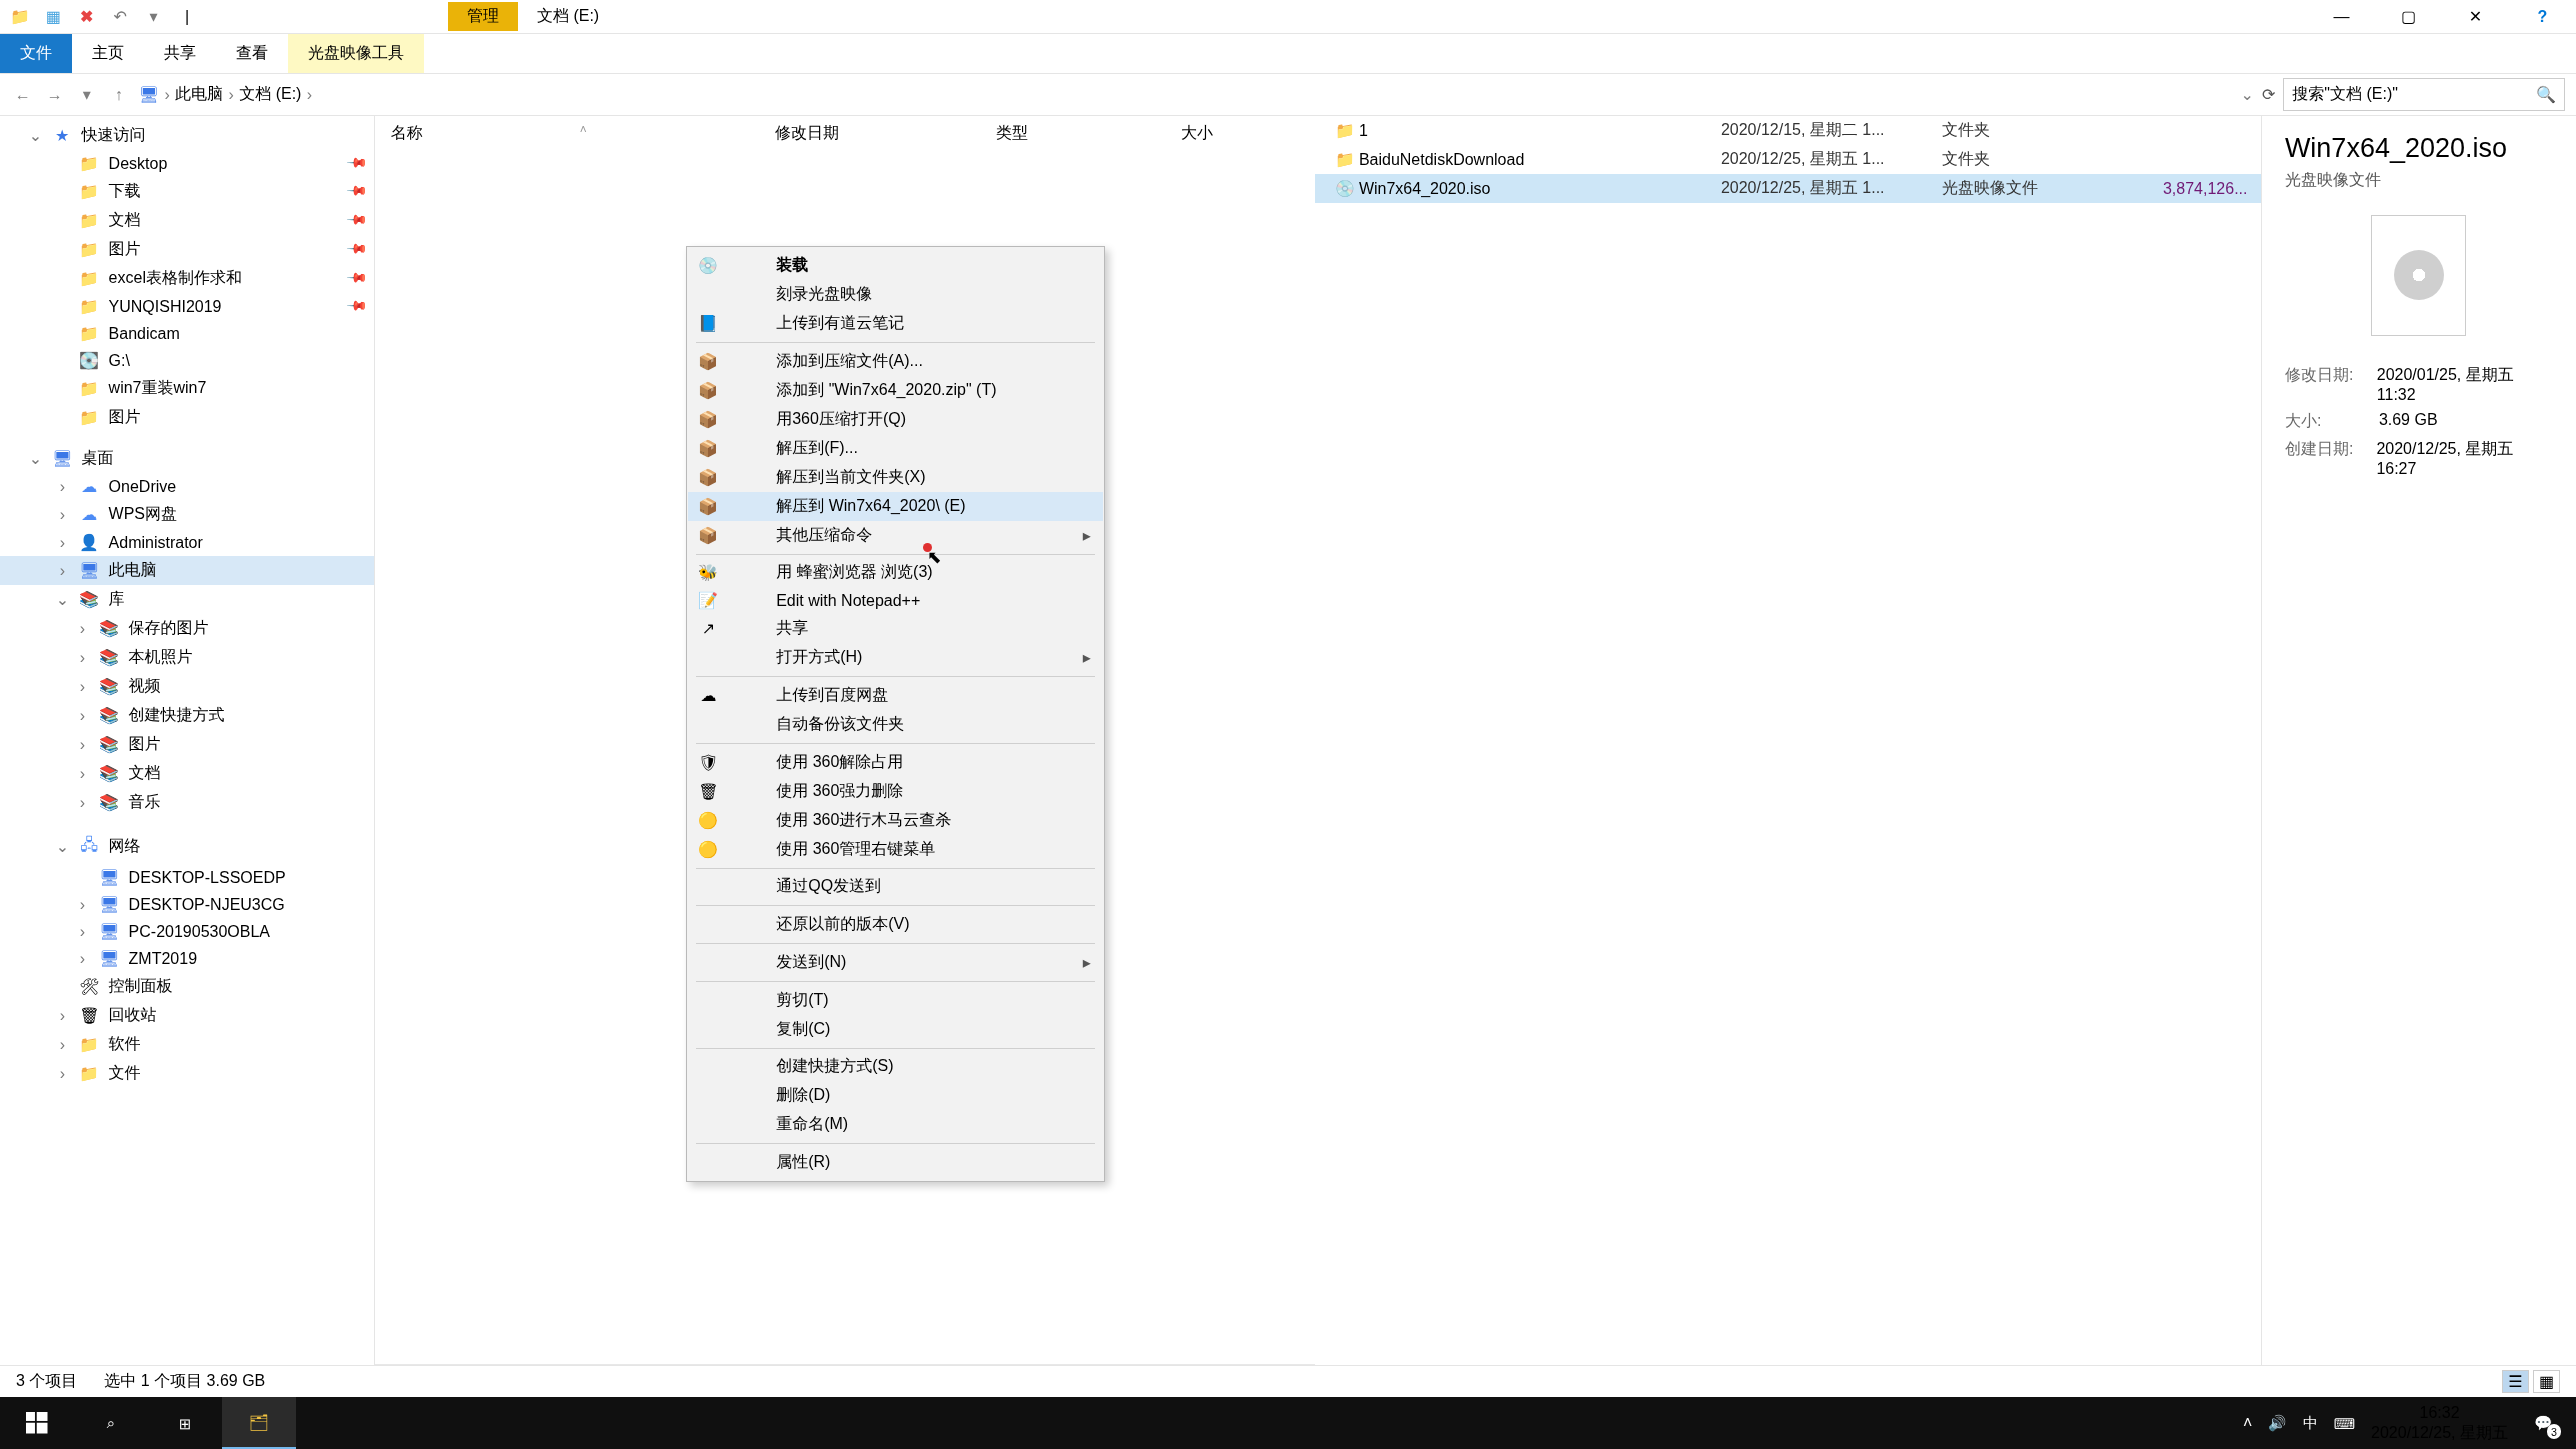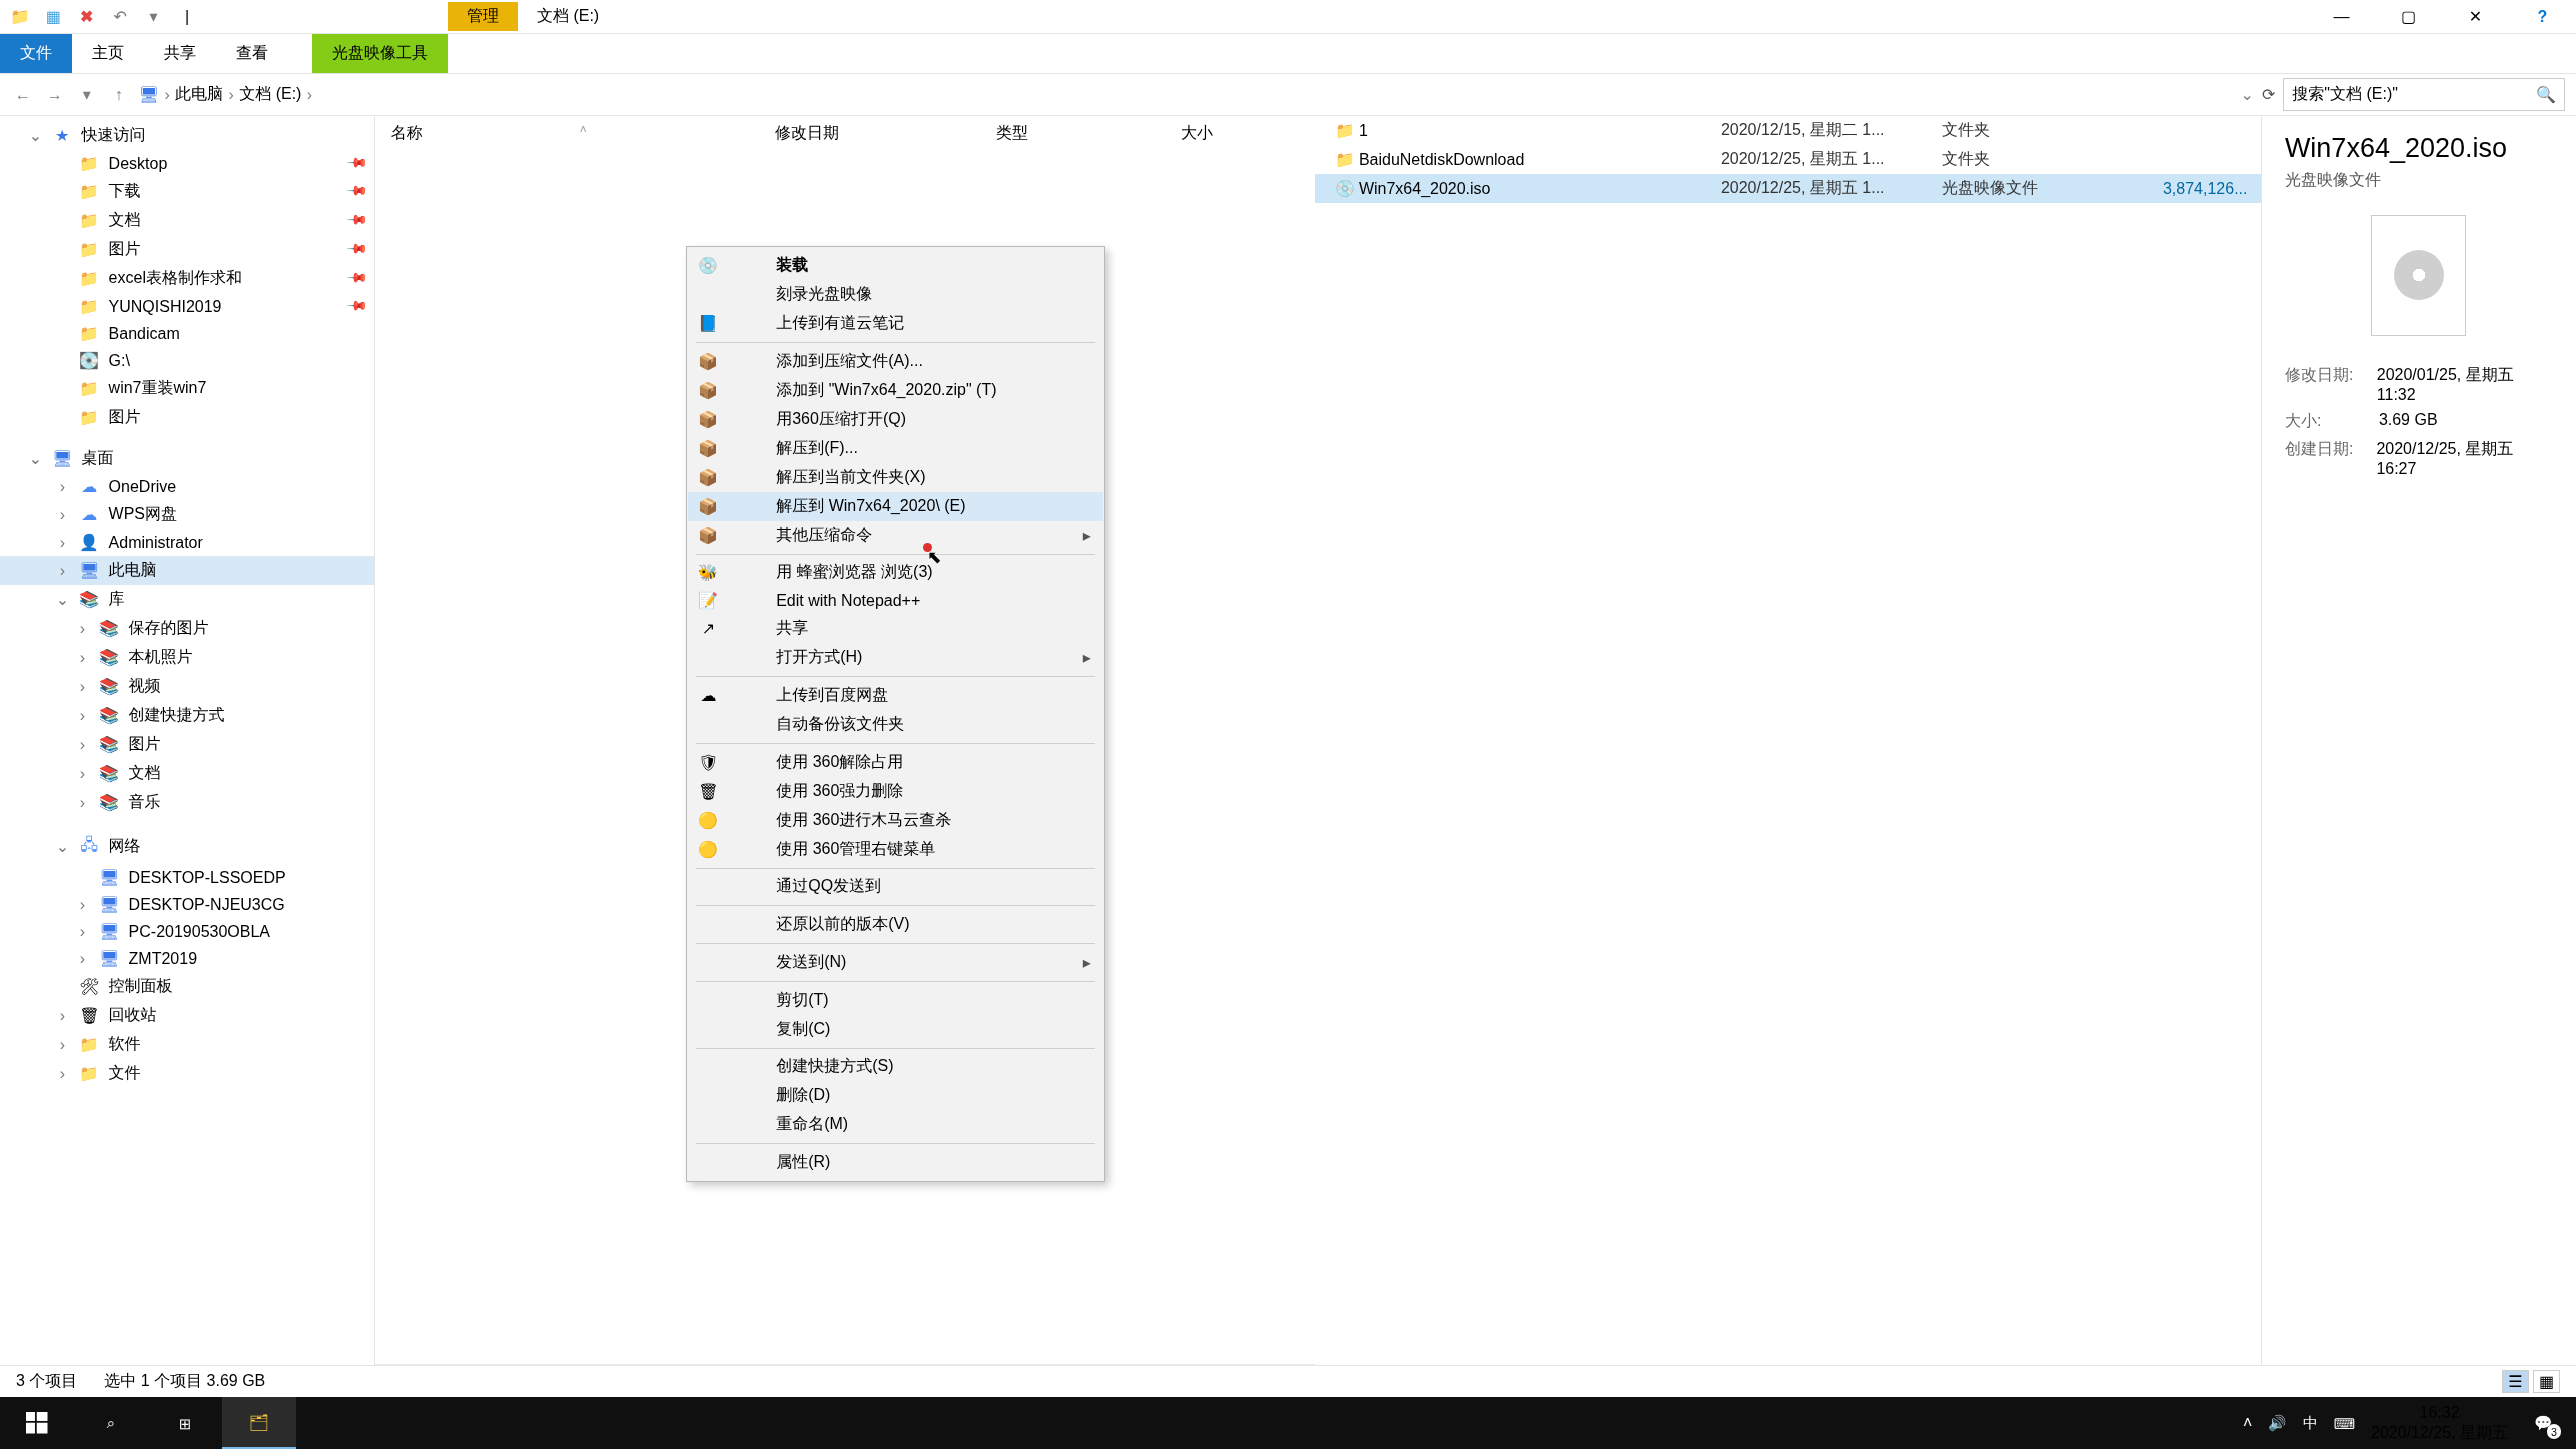--- a/index.html
+++ b/index.html
@@ -17,21 +17,21 @@
 .tb-tab{background:#eab308;padding:4px 19px;margin-left:241px;}
 .tb-title{padding:4px 19px;}
 .wctrl{margin-left:auto;display:flex;}
 .wctrl div{width:67px;height:34px;display:flex;align-items:center;justify-content:center;}
 .wctrl .helpq{color:#0078d7;font-weight:700;}
 
 
 .ribbon{height:40px;background:#fff;display:flex;align-items:stretch;border-bottom:0.7px solid #e5e5e5;}
 .ribbon .tab{padding:0 20px;display:flex;align-items:center;}
 .ribbon .tab.active{background:#1979ca;color:#fff;}
-.ribbon .ctx{background:#84cc16;margin-left:24px;}
+.ribbon .ctx{background:#fef9c3;}
 
 
 .addr{height:42px;display:flex;align-items:center;padding:0 10.7px;gap:8px;border-bottom:0.7px solid #e5e5e5;}
 .addr .nav-ico{color:#808080;width:24px;text-align:center;}
 .addr .path{flex:1;display:flex;align-items:center;gap:5.4px;color:#000;}
 .addr .path .sep{color:#808080;}
 .addr .ref{color:#555;}
 .addr .search{width:282px;border:0.7px solid #ccc;padding:5.4px 8px;color:#888;display:flex;align-items:center;justify-content:space-between;}
 
 
@@ -62,21 +62,21 @@
 .cols .size{width:134px;}
 .cols .sort{color:#999;font-size:12px;vertical-align:super;margin-left:-201px;margin-right:188px;}
 
 .files{flex:1;position:relative;}
 .row{display:flex;align-items:center;padding:4px 0 4px 16px;}
 .row.sel{background:#cde6f7;}
 .row .ico{width:28px;text-align:center;}
 .row .n{width:362px;}
 .row .d{width:221px;color:#333;}
 .row .t{width:185px;color:#333;}
-.row .s{width:134px;color:#0369a1;text-align:right;padding-right:13.4px;}
+.row .s{width:134px;color:#701a75;text-align:right;padding-right:13.4px;}
 
 
 .ctxmenu{position:absolute;left:686px;top:246px;width:419px;background:#f2f2f2;border:0.7px solid #b9b9b9;box-shadow:4px 4px 8px rgba(0,0,0,0.2);padding:4px 1.3px;}
 .ctxmenu .mi{display:flex;align-items:center;padding:4px 12px 4px 9.4px;gap:12px;}
 .ctxmenu .mi:hover,.ctxmenu .mi.hl{background:#d7e8f7;}
 .ctxmenu .mi .mico{width:21.5px;text-align:center;}
 .ctxmenu .mi .mlab{flex:1;margin-left:45px;}
 .ctxmenu .mi .arr{color:#555;}
 .ctxmenu .msep{height:0.7px;background:#cfcfcf;margin:4px 8px;}
 .ctxmenu .mi.dis{color:#9e9e9e;}

